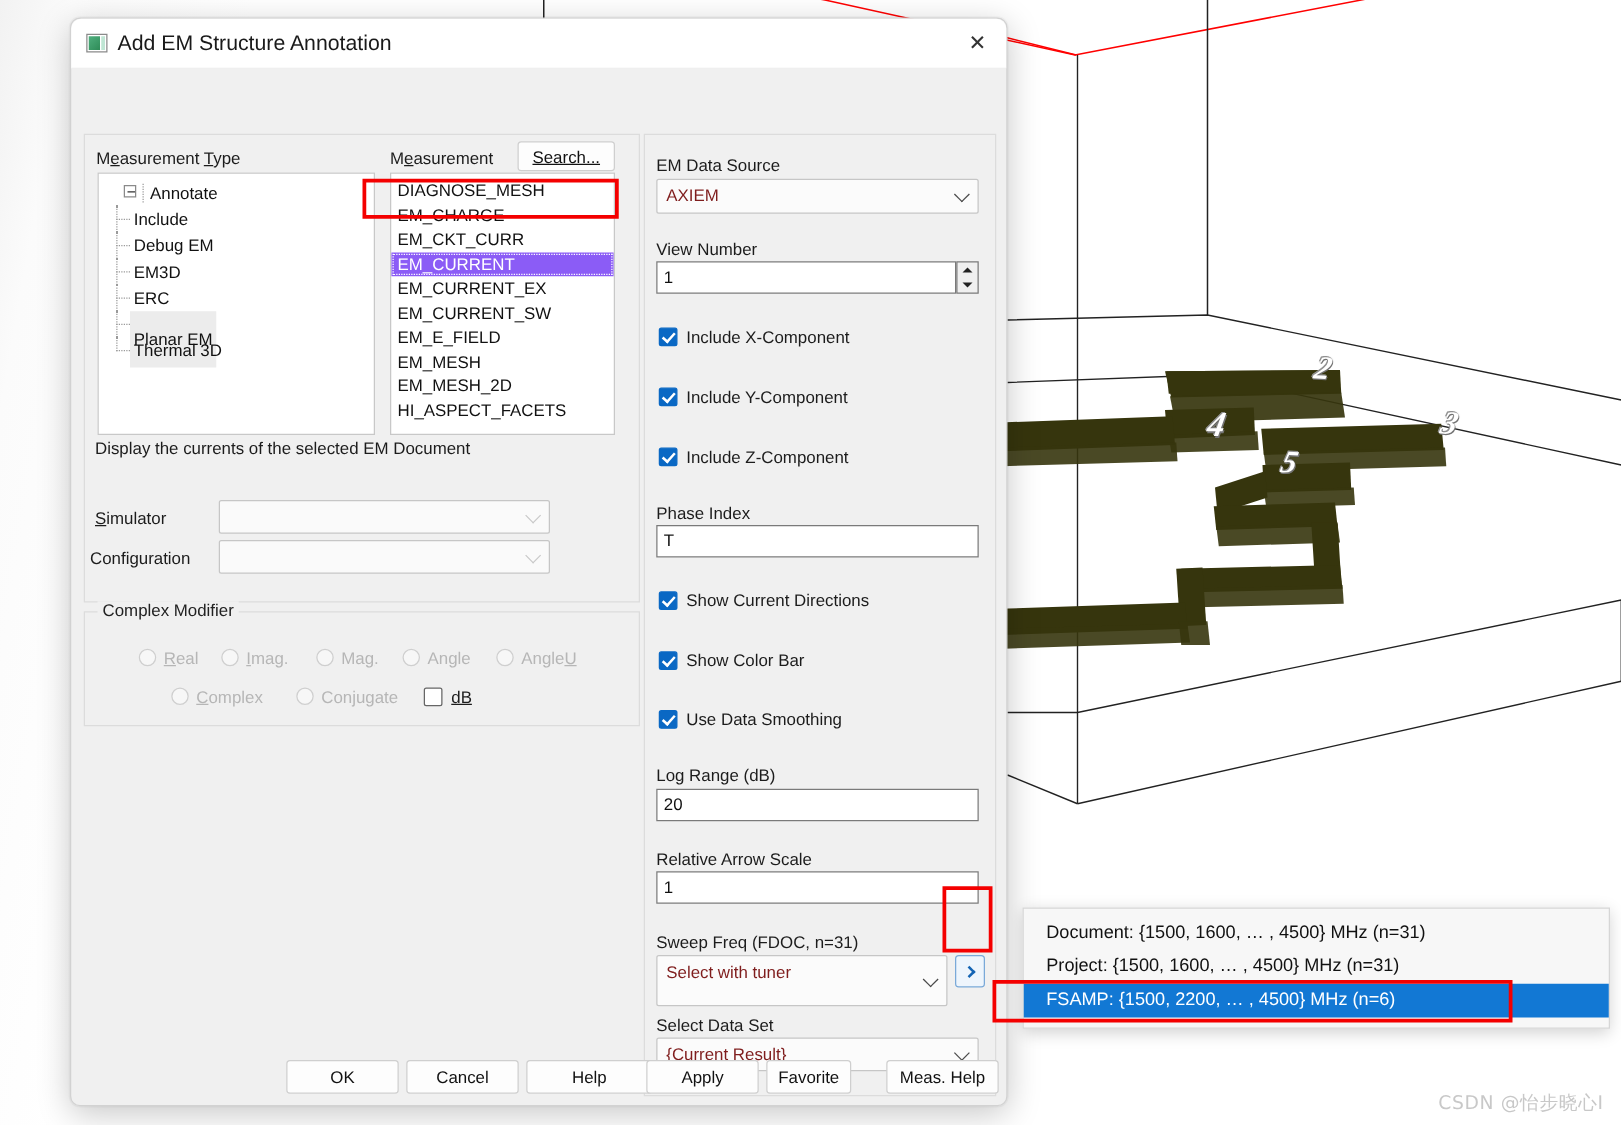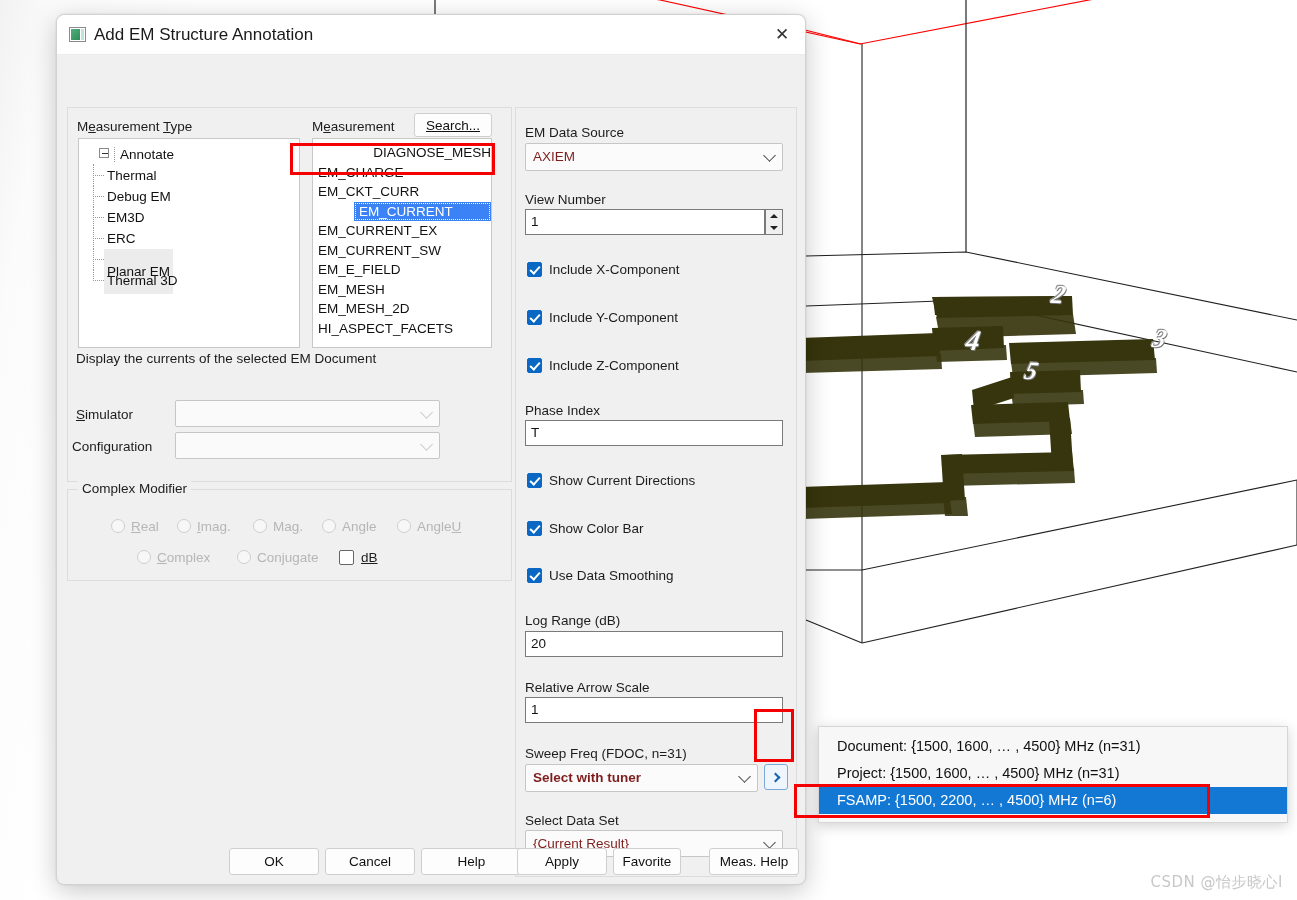--- a/index.html
+++ b/index.html
@@ -160,25 +160,24 @@
 
   .ms-item {
     font-size: 13.5px;
     color:#111;
     line-height: 19.5px;
     height: 19.5px;
     padding-left: 5px;
     white-space: nowrap;
   }
   .ms-item.selected {
-    background: #3b82f6;
+    background: #8b5cf6;
     color: #ffffff;
     outline: 1px dotted #ffffff;
     outline-offset: -2px;
-    margin-left: 41px;
   }
 
   
   .textinput {
     position: absolute;
     background: #ffffff;
     border: 1px solid #7a7a7a;
     font-size: 13.5px;
     color: #111;
     padding: 0 5px;
@@ -412,21 +411,21 @@
 
     <div class="lbl" style="left:20px; top:64px;">
       <span>M</span><span class="u">e</span><span>asurement </span><span class="u">T</span><span>ype</span>
     </div>
 
     <div class="listbox" style="left:21px; top:83px; width:222px; height:210px;">
       <div class="tree-item tree-root" style="margin-top:5px;">
         <span class="expander"></span><span style="border-left:1px dotted #9a9a9a; padding-left:5px; margin-left:2px;">Annotate</span>
       </div>
       <div class="tree-item tree-child">
-        <span>Thermal</span>
+        <span>Include</span>
       </div>
       <div class="tree-item tree-child">
         <span>Debug EM</span>
       </div>
       <div class="tree-item tree-child">
         <span>EM3D</span>
       </div>
       <div class="tree-item tree-child">
         <span>ERC</span>
       </div>
@@ -439,21 +438,21 @@
     </div>
 
     <div class="lbl" style="left:255px; top:64px;">
       <span>M</span><span class="u">e</span><span>asurement</span>
     </div>
     <div class="btn" style="left:357px; top:58px; width:78px; height:24px;">
       <span class="u">Search...</span>
     </div>
 
     <div class="listbox" style="left:255px; top:83px; width:180px; height:210px;">
-      <div class="ms-item" style="margin-top:4px;text-align:right;">DIAGNOSE_MESH</div>
+      <div class="ms-item" style="margin-top:4px;">DIAGNOSE_MESH</div>
       <div class="ms-item">EM_CHARGE</div>
       <div class="ms-item">EM_CKT_CURR</div>
       <div class="ms-item selected">EM_CURRENT</div>
       <div class="ms-item">EM_CURRENT_EX</div>
       <div class="ms-item">EM_CURRENT_SW</div>
       <div class="ms-item">EM_E_FIELD</div>
       <div class="ms-item">EM_MESH</div>
       <div class="ms-item">EM_MESH_2D</div>
       <div class="ms-item">HI_ASPECT_FACETS</div>
     </div>
@@ -558,21 +557,21 @@
       <span>Use Data Smoothing</span>
     </div>
 
     <div class="lbl" style="left:468px; top:558px;">Log Range (dB)</div>
     <div class="textinput" style="left:468px; top:576px; width:258px; height:26px;">20</div>
 
     <div class="lbl" style="left:468px; top:625px;">Relative Arrow Scale</div>
     <div class="textinput" style="left:468px; top:642px; width:258px; height:26px;">1</div>
 
     <div class="lbl" style="left:468px; top:691px;">Sweep Freq  (FDOC, n=31)</div>
-    <div class="combo" style="left:468px; top:709px; width:233px; height:28px;font-weight:bold;">
+    <div class="combo" style="left:468px; top:709px; width:233px; height:41px;">
       <span>Select with tuner</span>
       <span class="chev"></span>
     </div>
     <div id="sweep-arrow-btn" style="left:707px; top:709px;">
       <span class="gl"></span>
     </div>
 
     <div class="lbl" style="left:468px; top:758px;">Select Data Set</div>
     <div class="combo" style="left:468px; top:775px; width:258px; height:27px;">
       <span>{Current Result}</span>

